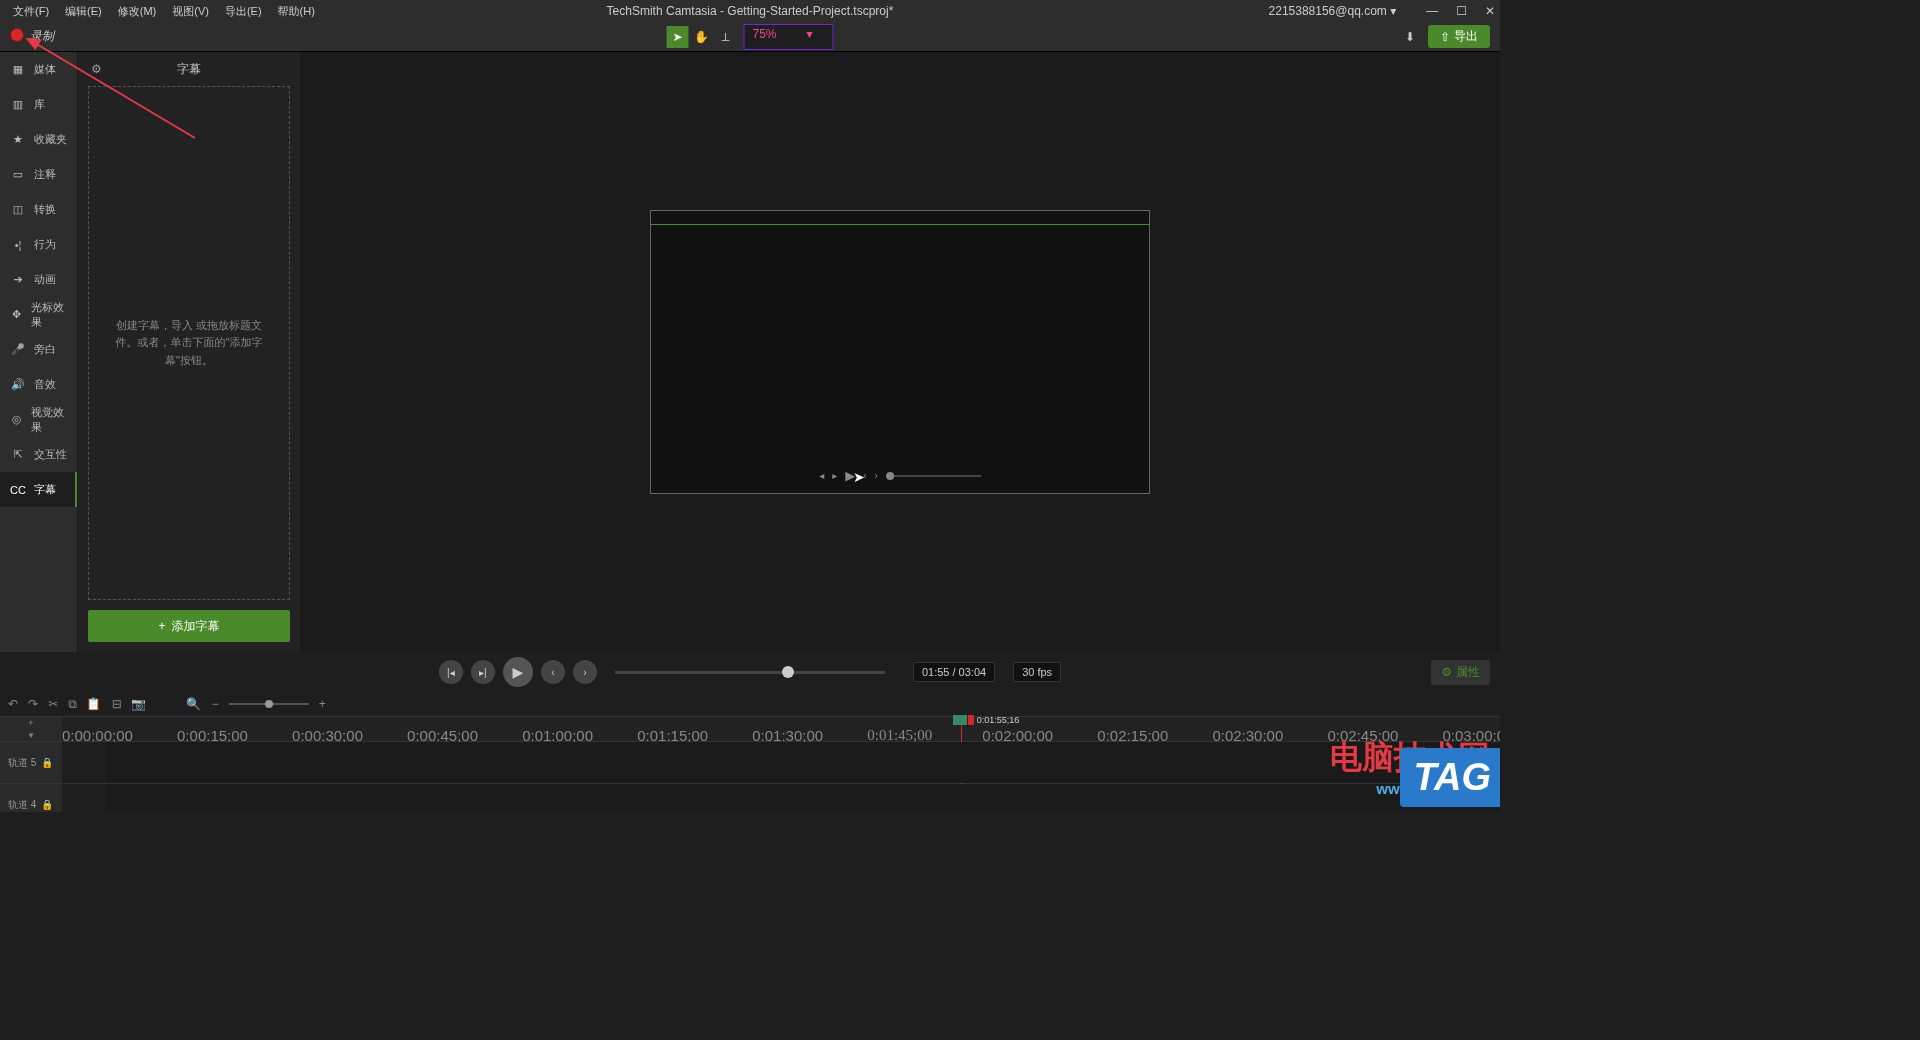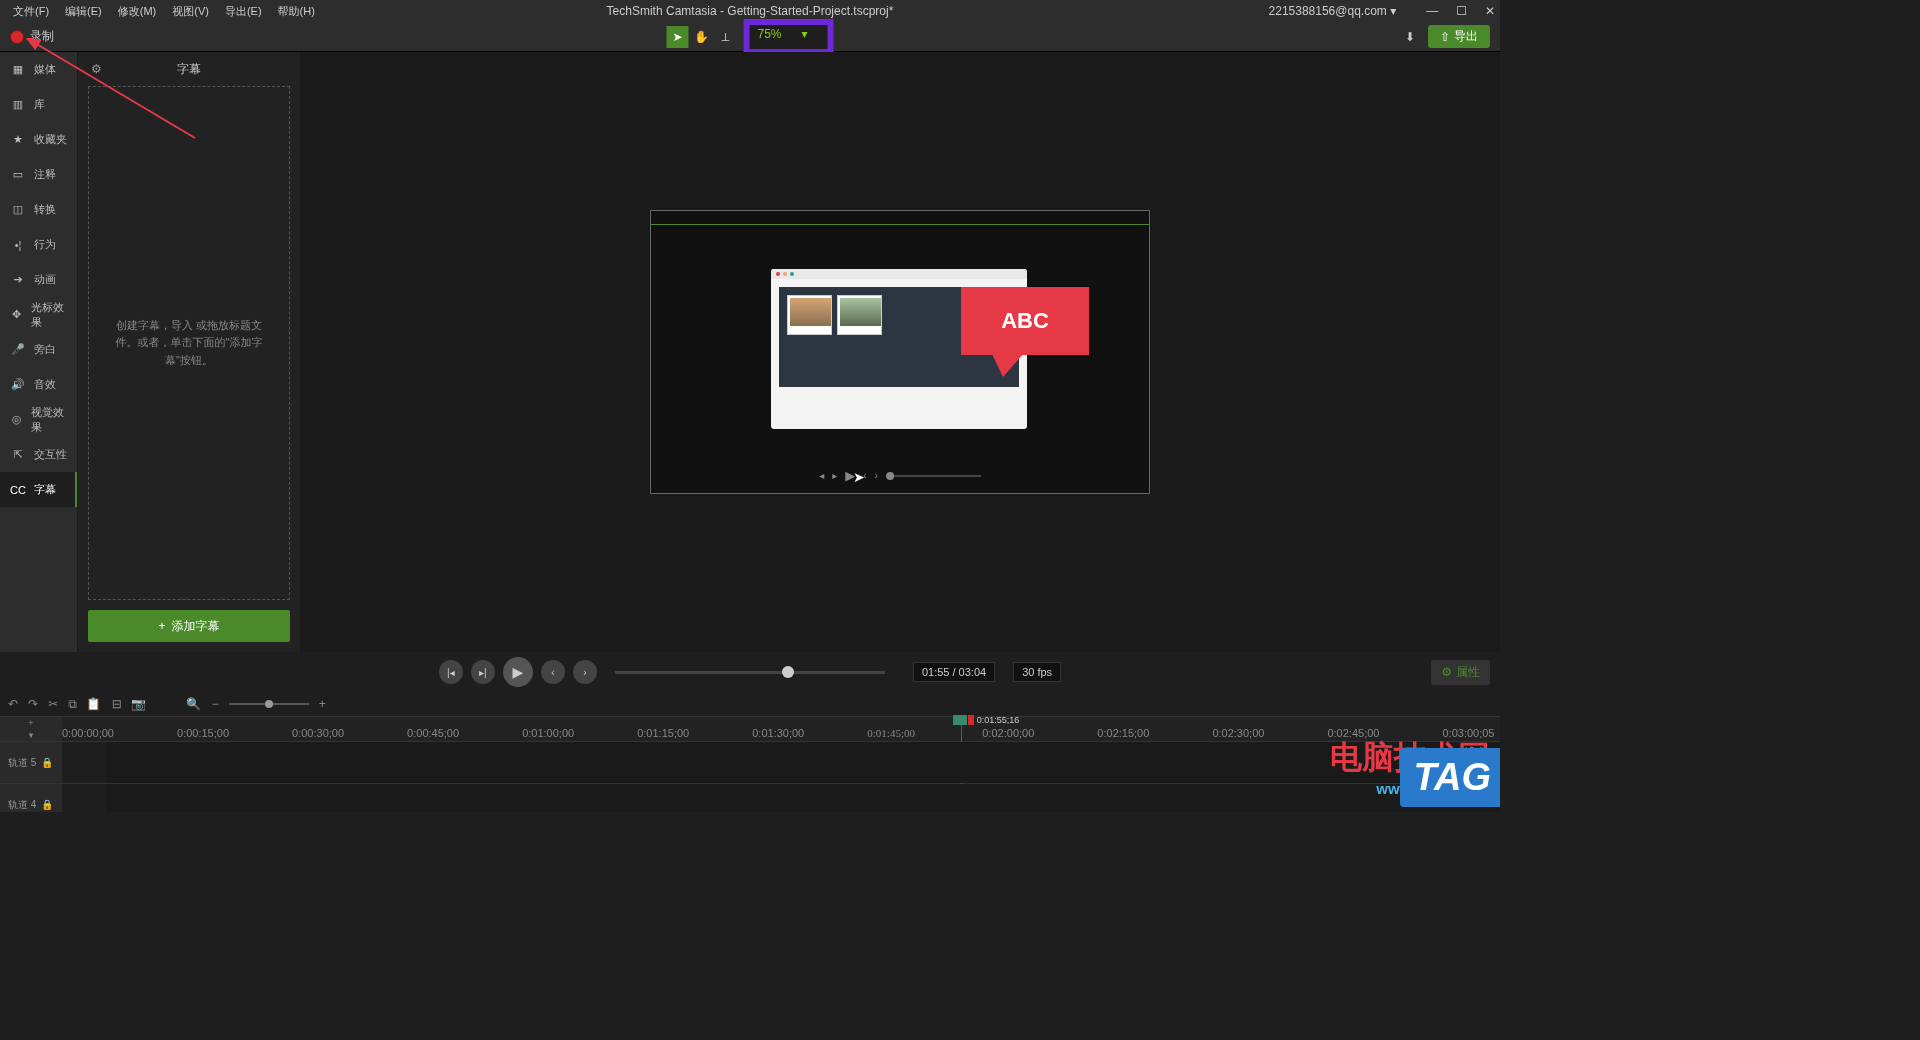--- a/index.html
+++ b/index.html
@@ -8,26 +8,26 @@
 
 .menubar { height: 22px; background: #2d2d2d; display: flex; align-items: center; padding: 0 5px; }
 .menubar .menu-item { padding: 0 8px; color: #ccc; cursor: pointer; font-size: 11px; }
 .title-center { position: absolute; left: 50%; transform: translateX(-50%); color: #ccc; font-size: 12px; }
 .menubar-right { margin-left: auto; display: flex; align-items: center; gap: 15px; }
 .window-controls { display: flex; gap: 18px; margin-left: 15px; }
 .window-controls span { cursor: pointer; color: #ccc; }
 
 
 .record-bar { height: 30px; background: #2d2d2d; display: flex; align-items: center; padding: 0 10px; border-bottom: 1px solid #000; }
-.record-btn { display: flex; align-items: center; gap: 6px; cursor: pointer; }
+.record-btn { display: flex; align-items: flex-start; gap: 6px; cursor: pointer; font-style: italic; }
 .record-dot { width: 14px; height: 14px; background: #d62828; border-radius: 50%; border: 1px solid #8a1515; }
 .tool-center { position: absolute; left: 50%; transform: translateX(-50%); display: flex; align-items: center; gap: 2px; }
 .tool-btn { width: 22px; height: 22px; display: flex; align-items: center; justify-content: center; cursor: pointer; color: #ccc; }
 .tool-btn.active { background: #4a8a2a; color: #fff; }
-.zoom-select { background: #1e1e1e; border: 6px solid #6d28d9; color: #84cc16; padding: 2px 20px 8px 8px; margin-left: 5px; width: 90px; }
+.zoom-select { background: #1e1e1e; border: 1px solid #6d28d9; color: #ec4899; padding: 2px 20px 8px 8px; margin-left: 5px; width: 90px; }
 .toolbar-right { margin-left: auto; display: flex; align-items: center; gap: 8px; }
 .download-icon { color: #ccc; cursor: pointer; padding: 0 5px; }
 .export-btn { background: #4a8a2a; color: #fff; padding: 3px 12px; border-radius: 3px; display: flex; align-items: center; gap: 4px; cursor: pointer; }
 
 
 .main { display: flex; height: 600px; }
 .sidebar { width: 78px; background: #2d2d2d; border-right: 1px solid #1a1a1a; }
 .sidebar-item { height: 35px; display: flex; align-items: center; padding: 0 10px; gap: 8px; cursor: pointer; color: #bbb; font-size: 11px; }
 .sidebar-item.active { background: #1e1e1e; border-right: 2px solid #4a8a2a; color: #fff; }
 .sidebar-icon { width: 16px; text-align: center; }
@@ -73,21 +73,21 @@
 
 
 .timeline { background: #1e1e1e; }
 .tl-tools { height: 24px; display: flex; align-items: center; padding: 0 8px; gap: 10px; color: #888; font-size: 12px; }
 .tl-tool { cursor: pointer; }
 .tl-zoom-slider { width: 80px; height: 2px; background: #555; position: relative; }
 .tl-zoom-dot { width: 8px; height: 8px; background: #999; border-radius: 50%; position: absolute; top: -3px; left: 45%; }
 .tl-header { height: 26px; display: flex; border-top: 1px solid #333; border-bottom: 1px solid #333; }
 .tl-left { width: 62px; background: #2a2a2a; display: flex; align-items: center; justify-content: center; flex-direction: column; gap: 2px; color: #888; }
 .tl-ruler { flex: 1; position: relative; background: #222; }
-.tl-tick { position: absolute; top: 10px; font-size: 11px; color: #888; text-align: center; }
+.tl-tick { position: absolute; top: 10px; font-size: 15px; color: #888; text-align: center; }
 .tl-playhead { position: absolute; top: 0; width: 1px; background: #d62828; height: 120px; }
 .tl-playhead-marker { position: absolute; top: -2px; left: -8px; display: flex; align-items: center; }
 .tl-playhead-flag { width: 14px; height: 10px; background: #388a6c; }
 .tl-playhead-flag2 { width: 6px; height: 10px; background: #d62828; margin-left: 1px; }
 .tl-playhead-time { color: #ccc; font-size: 9px; margin-left: 3px; }
 .tl-track { height: 42px; display: flex; border-bottom: 1px solid #333; gap: 44px; }
 .tl-track-label { width: 62px; background: #2a2a2a; display: flex; align-items: center; padding-left: 8px; color: #999; font-size: 10px; position: relative; }
 .tl-lock { position: absolute; right: 8px; color: #666; font-size: 10px; }
 .tl-track-content { flex: 1; background: #1a1a1a; position: relative; }
 
@@ -204,39 +204,20 @@
     </div>
     <div class="add-caption-btn">
       <span>+</span>
       <span>添加字幕</span>
     </div>
   </div>
 
   <div class="canvas-area">
     <div class="canvas-frame">
       <div class="canvas-top-line"></div>
-      <div class="canvas-content">
-        <div class="browser-bar">
-          <div class="browser-dot" style="background:#e63946"></div>
-          <div class="browser-dot" style="background:#f4a261"></div>
-          <div class="browser-dot" style="background:#2a9d8f"></div>
-        </div>
-        <div class="browser-body">
-          <div class="thumb thumb1">
-              <div class="thumb-img"></div>
-            </div>
-          <div class="thumb thumb2">
-              <div class="thumb-img" style="background:linear-gradient(180deg,#a8c4a0,#5a6a50)"></div>
-            </div>
-          <div class="abc-callout">
-            <span>ABC</span>
-            <div class="abc-tail"></div>
-          </div>
-        </div>
-      </div>
       <div class="canvas-controls">
         <span class="canvas-ctrl-btn">◂</span>
         <span class="canvas-ctrl-btn">▸</span>
         <span class="canvas-ctrl-btn" style="font-size:13px">▶</span>
         <span class="canvas-ctrl-btn">‹</span>
         <span class="canvas-ctrl-btn">›</span>
         <div class="canvas-slider">
             <div class="canvas-slider-dot"></div>
           </div>
       </div>

